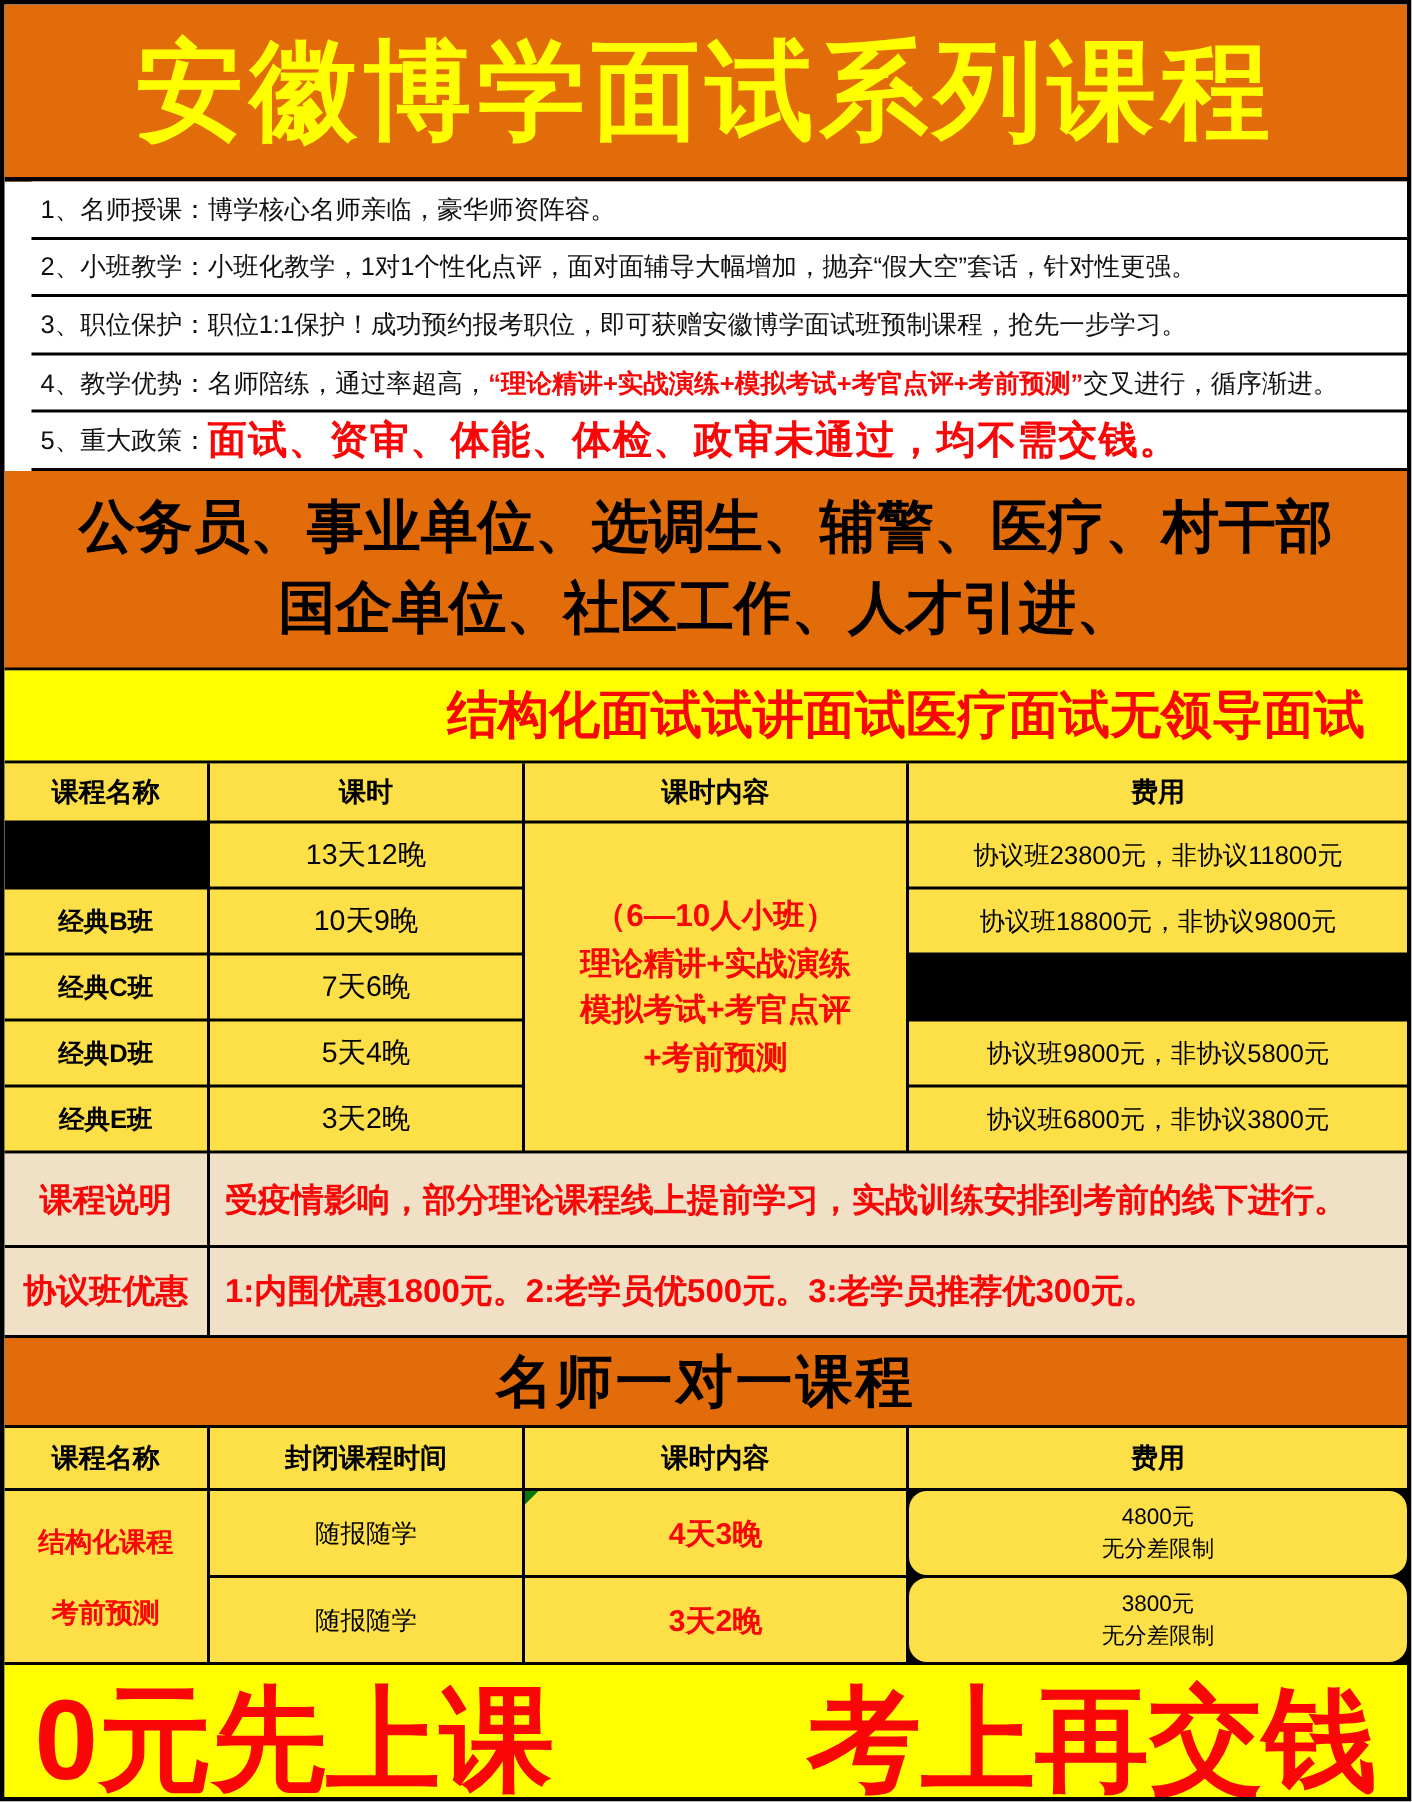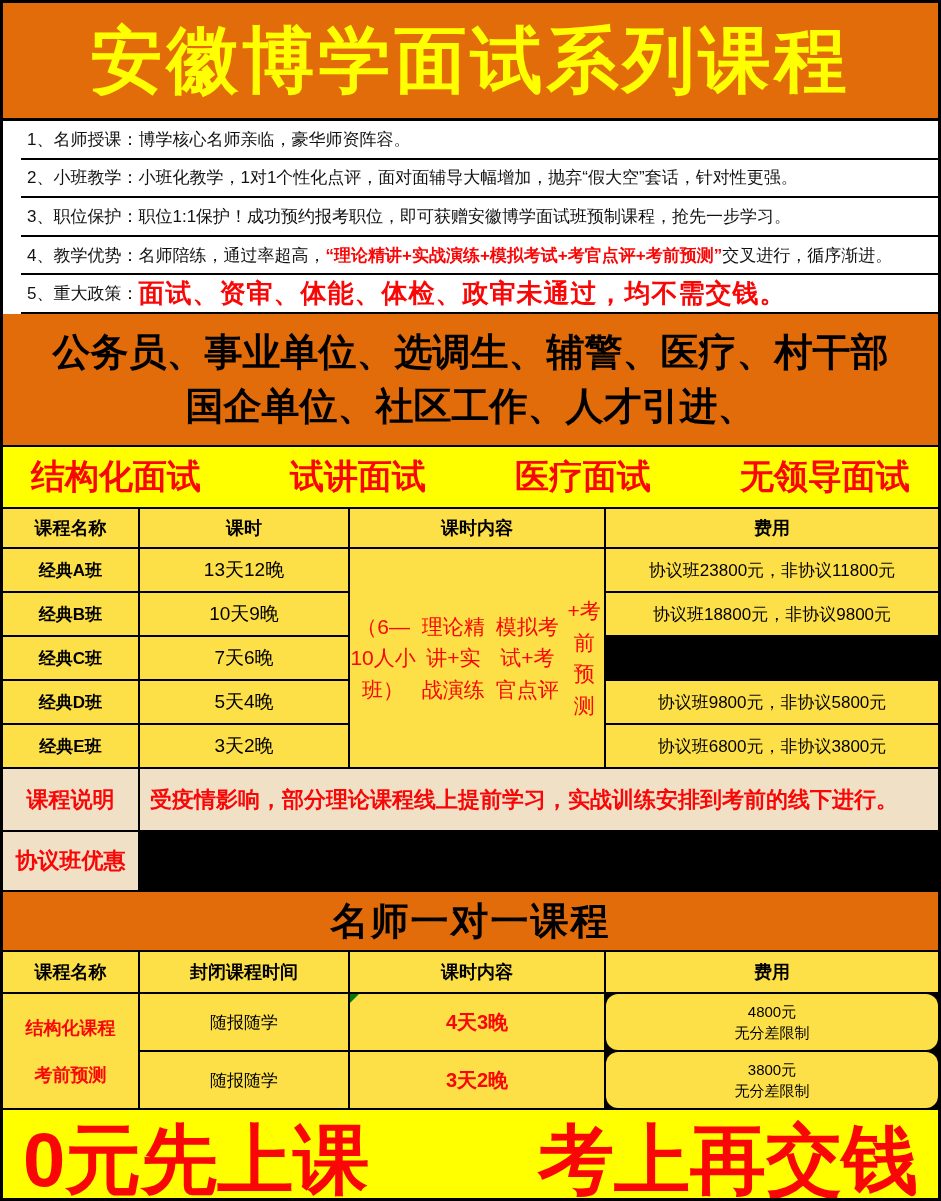--- a/index.html
+++ b/index.html
@@ -29,36 +29,36 @@
   .feature-highlight-big{color:var(--red);font-weight:bold;font-size:26px;
     font-family:"DejaVu Serif",serif;letter-spacing:1px;}
   
   .jobs-banner{height:131px;flex:none;background:var(--orange);
     border-bottom:2px solid var(--black);
     display:flex;flex-direction:column;align-items:center;justify-content:center;gap:10px;}
   .jobs-line{font-size:38px;font-weight:bold;color:#000;line-height:1.15;white-space:nowrap;}
   
   .types-banner{height:60px;flex:none;background:var(--yellow);
     border-bottom:2px solid var(--black);
-    display:flex;align-items:center;justify-content:space-between;padding:0 28px;}
+    display:flex;align-items:center;justify-content:flex-end;padding:0 28px;}
   .type-item{font-size:34px;font-weight:bold;color:var(--red);white-space:nowrap;}
   
   .grid{display:grid;background:var(--black);column-gap:2px;row-gap:2px;
     border-bottom:2px solid var(--black);flex:none;}
   .table1{grid-template-columns:135px 208px 254px 1fr;
     grid-template-rows:38px repeat(5,42px);}
   .cell{background:#fde047;display:flex;align-items:center;justify-content:center;
     text-align:center;overflow:hidden;}
   .c1{grid-column:1}.c2{grid-column:2}.c3{grid-column:3}.c4{grid-column:4}
   .th{font-weight:bold;font-size:18px;color:#000;}
   .cell-name{font-weight:bold;font-size:17px;color:#000;}
   .cell-hours{font-size:19px;color:#000;}
   .cell-fee{font-size:17px;color:#000;white-space:nowrap;}
-  .cell-content{grid-column:3;grid-row:2/7;flex-direction:row;
-    color:var(--red);font-weight:normal;font-size:21px;line-height:1.5;}
+  .cell-content{grid-column:3;grid-row:2/7;flex-direction:column;
+    color:var(--red);font-weight:bold;font-size:21px;line-height:1.5;}
   
   .notes{grid-template-columns:135px 1fr;grid-template-rows:61px 58px;}
   .note-cell{background:var(--beige);color:var(--red);font-weight:bold;font-size:22px;}
   .note-text{justify-content:flex-start;text-align:left;padding-left:10px;white-space:nowrap;}
   
   .banner2{height:58px;flex:none;background:var(--orange);
     border-bottom:2px solid var(--black);
     display:flex;align-items:center;justify-content:center;}
   .banner2-text{font-size:38px;font-weight:bold;color:#000;letter-spacing:2px;}
   
@@ -125,21 +125,20 @@
     <div class="cell th c3">课时内容</div>
     <div class="cell th c4">费用</div>
 
     <div class="cell cell-content">
       <span>（6—10人小班）</span>
       <span>理论精讲+实战演练</span>
       <span>模拟考试+考官点评</span>
       <span>+考前预测</span>
     </div>
 
-    <div class="cell cell-name c1">经典A班</div>
     <div class="cell cell-hours c2">13天12晚</div>
     <div class="cell cell-fee c4">协议班23800元，非协议11800元</div>
 
     <div class="cell cell-name c1">经典B班</div>
     <div class="cell cell-hours c2">10天9晚</div>
     <div class="cell cell-fee c4">协议班18800元，非协议9800元</div>
 
     <div class="cell cell-name c1">经典C班</div>
     <div class="cell cell-hours c2">7天6晚</div>
 
@@ -149,20 +148,21 @@
 
     <div class="cell cell-name c1">经典E班</div>
     <div class="cell cell-hours c2">3天2晚</div>
     <div class="cell cell-fee c4">协议班6800元，非协议3800元</div>
   </div>
 
   <div class="grid notes">
     <div class="cell note-cell c1">课程说明</div>
     <div class="cell note-cell note-text c2">受疫情影响，部分理论课程线上提前学习，实战训练安排到考前的线下进行。</div>
     <div class="cell note-cell c1">协议班优惠</div>
+    <div class="cell note-cell note-text c2">1:内围优惠1800元。2:老学员优500元。3:老学员推荐优300元。</div>
   </div>
 
   <div class="banner2">
     <span class="banner2-text">名师一对一课程</span>
   </div>
 
   <div class="grid table2">
     <div class="cell th c1">课程名称</div>
     <div class="cell th c2">封闭课程时间</div>
     <div class="cell th c3">课时内容</div>

